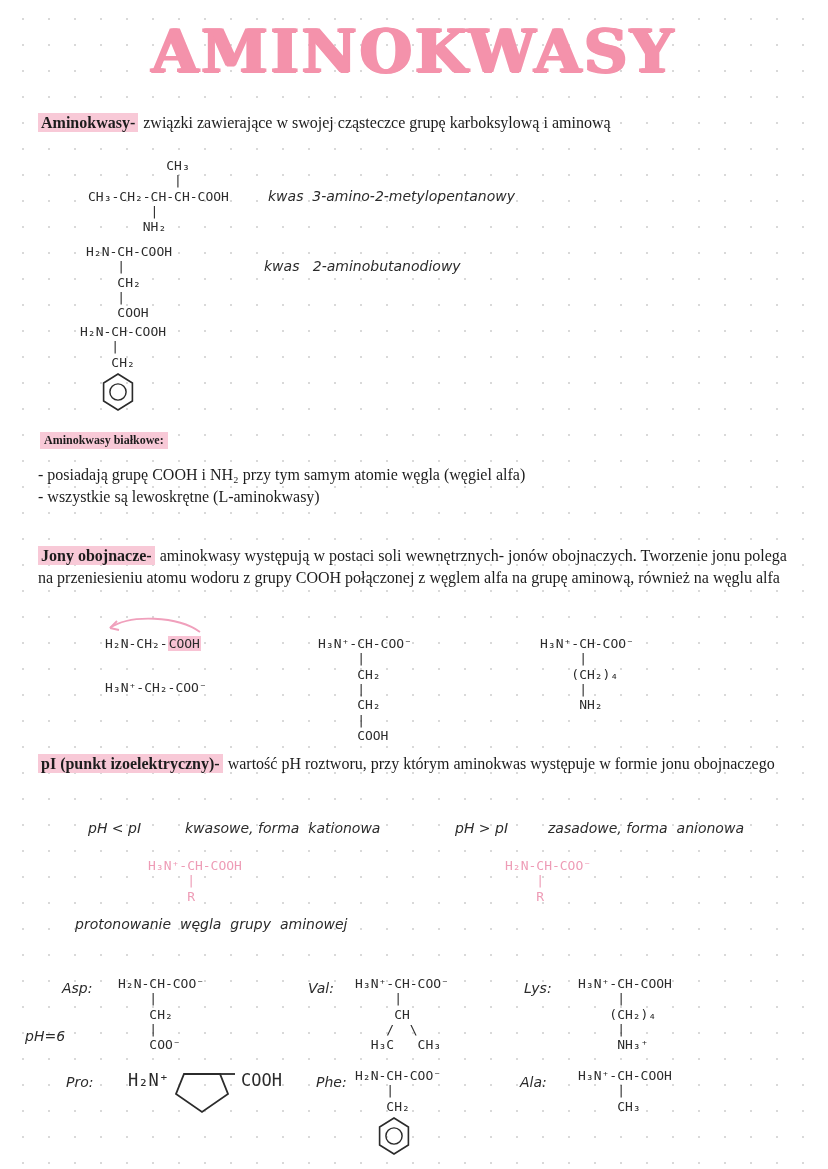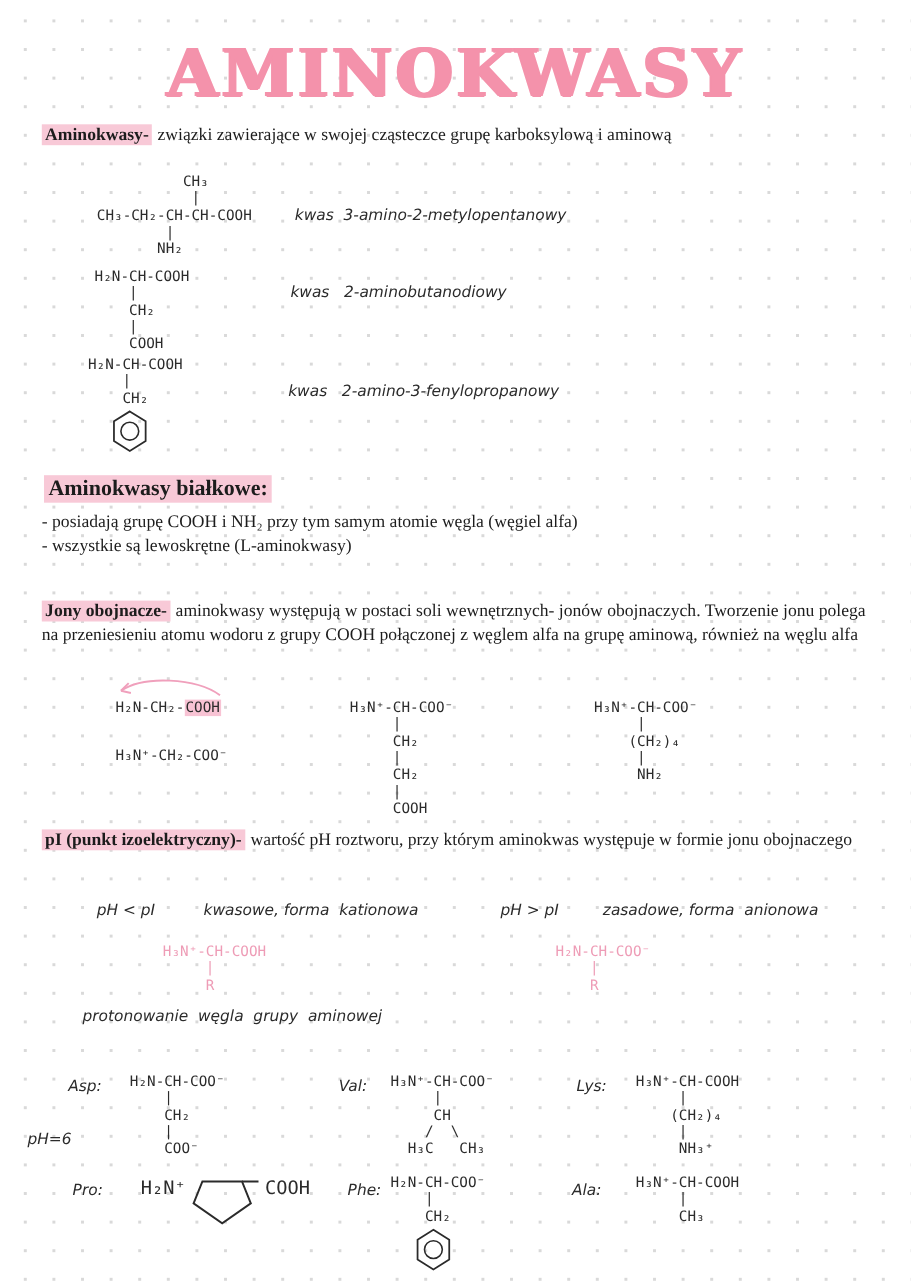--- a/index.html
+++ b/index.html
@@ -17,37 +17,36 @@
   }
   .title {
     position:absolute; top:16px; left:0; width:100%;
     text-align:center;
     font-family:"DejaVu Serif",serif;
     font-weight:bold;
     font-size:60px;
     letter-spacing:3px;
     color:#f492ab;
     text-shadow:1.5px 0 currentColor, -1.5px 0 currentColor, 0 1px currentColor;
-    margin-top:16px;
   }
   .para {
     position:absolute;
     font-size:16px;
     line-height:1.4;
   }
   .term {
     font-weight:bold;
     background:#f8c9d7;
     padding:1px 3px;
     margin-right:5px;
   }
   .heading {
     position:absolute;
     font-weight:bold;
-    font-size:20px;
+    font-size:12px;
     background:#f8c9d7;
     padding:1px 4px;
   }
   .formula {
     position:absolute;
     font-family:"DejaVu Sans Mono",monospace;
     font-size:13px;
     line-height:1.18;
     white-space:pre;
     color:#2b2b2b;
@@ -98,21 +97,20 @@
     COOH</div>
   <div class="chem-name" style="left:264px; top:258px;">kwas   2-aminobutanodiowy</div>
 
   <div class="formula" style="left:80px; top:324px;">H₂N-CH-COOH
     |
     CH₂</div>
   <svg class="ringsvg" style="left:100px; top:372px;" width="36" height="40" viewBox="0 0 40 44">
     <polygon points="20,2 36,12 36,32 20,42 4,32 4,12" fill="none" stroke="#2b2b2b" stroke-width="1.8"></polygon>
     <circle cx="20" cy="22" r="9" fill="none" stroke="#2b2b2b" stroke-width="1.6"></circle>
   </svg>
-  <div class="chem-name" style="left:262px; top:348px;">kwas   2-amino-3-fenylopropanowy</div>
 
   <div class="heading" style="left:40px; top:432px;">Aminokwasy białkowe:</div>
   <div class="para" style="left:38px; top:486px; width:720px;">- wszystkie są lewoskrętne (L-aminokwasy)</div>
   <div class="para" style="left:38px; top:464px; width:720px;">- posiadają grupę COOH i NH₂ przy tym samym atomie węgla (węgiel alfa)</div>
 
   <p class="para" style="left:38px; top:545px; width:758px;">
     <span class="term">Jony obojnacze-</span><span>aminokwasy występują w postaci soli wewnętrznych- jonów obojnaczych. Tworzenie jonu polega na przeniesieniu atomu wodoru z grupy COOH połączonej z węglem alfa na grupę aminową, również na węglu alfa</span>
   </p>
 
   <svg class="ringsvg" style="left:100px; top:612px;" width="110" height="24" viewBox="0 0 110 24">

